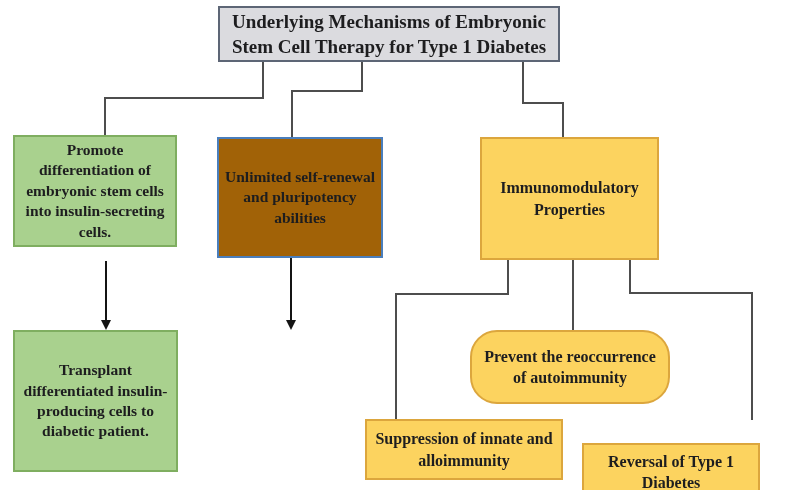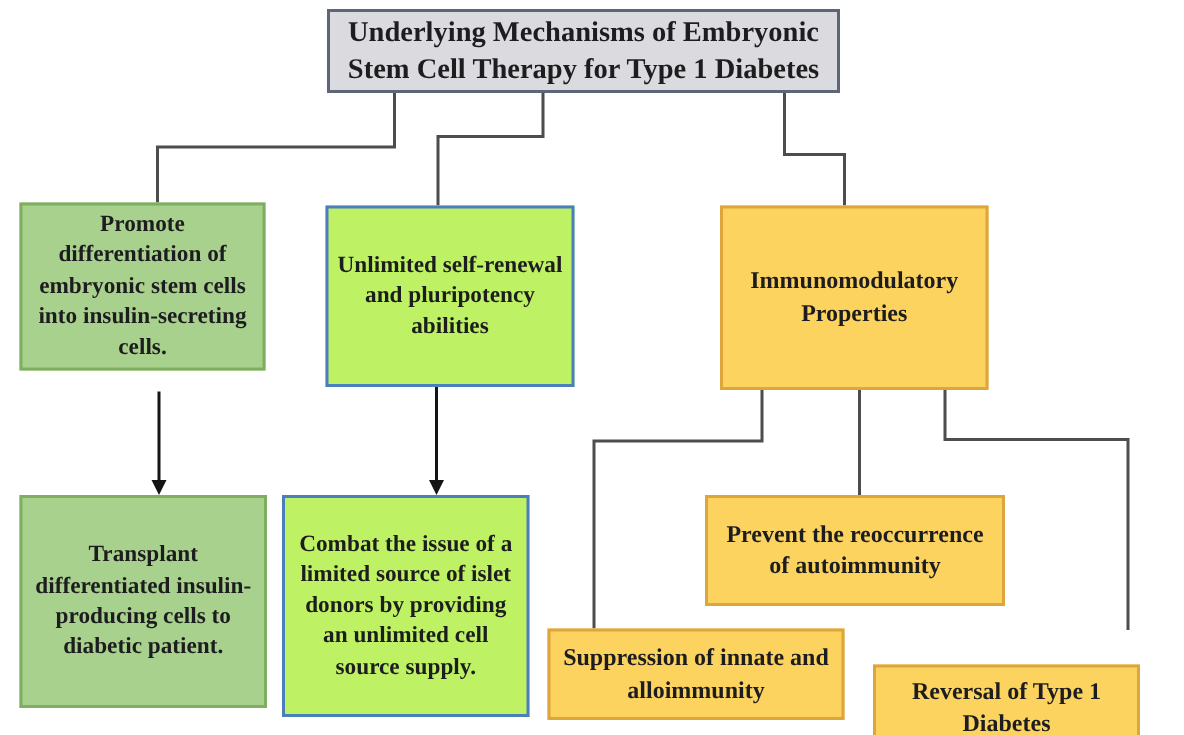--- a/index.html
+++ b/index.html
@@ -17,30 +17,30 @@
     border:2px solid #000;
     display:flex;align-items:center;justify-content:center;
     text-align:center;
     font-weight:700;
     color:#1d1d1f;
     line-height:1.32;
     padding:2px 6px;
   }
   .gray {background:#dbdbdf;border-color:#5d6676;}
   .green{background:#a9d18e;border-color:#7fae60;}
-  .blue {background:#bef264;border-color:#4a7ebc;}
+  .blue {background:#a16207;border-color:#4a7ebc;}
   .yellow{background:#fcd35f;border-color:#dca63d;}
 
   .n-title       {left:218px;top:6px;  width:342px;height:56px; font-size:19px;}
   .n-promote     {left:13px; top:135px;width:164px;height:112px;font-size:15.5px;}
   .n-selfrenewal {left:217px;top:137px;width:166px;height:121px;font-size:15.5px;}
   .n-immuno      {left:480px;top:137px;width:179px;height:123px;font-size:16px;align-items:center;}
   .n-transplant  {left:13px; top:330px;width:165px;height:142px;font-size:15.5px;justify-content:flex-end;}
   .n-combat      {left:188px;top:330px;width:165px;height:148px;font-size:15.5px;}
-  .n-prevent     {left:470px;top:330px;width:200px;height:74px; font-size:16px;}
+  .n-prevent     {left:470px;top:330px;width:200px;height:74px; font-size:16px;border-radius:27px;}
   .n-suppression {left:365px;top:419px;width:198px;height:61px; font-size:16px;}
   .n-reversal    {left:582px;top:443px;width:178px;height:58px; font-size:16px;}
 </style>
 </head>
 <body>
 
 <div id="canvas">
 
   <svg id="connectors" viewBox="0 0 789 490" xmlns="http://www.w3.org/2000/svg">
 
@@ -76,23 +76,20 @@
   </div>
 
   <div class="node yellow n-immuno">
     <span>Immunomodulatory Properties</span>
   </div>
 
   <div class="node green n-transplant">
     <span>Transplant differentiated insulin-producing cells to diabetic patient.</span>
   </div>
 
-  <div class="node blue n-combat">
-    <span>Combat the issue of a limited source of islet donors by providing an unlimited cell source supply.</span>
-  </div>
 
   <div class="node yellow n-prevent">
     <span>Prevent the reoccurrence of autoimmunity</span>
   </div>
 
   <div class="node yellow n-suppression">
     <span>Suppression of innate and alloimmunity</span>
   </div>
 
   <div class="node yellow n-reversal">

